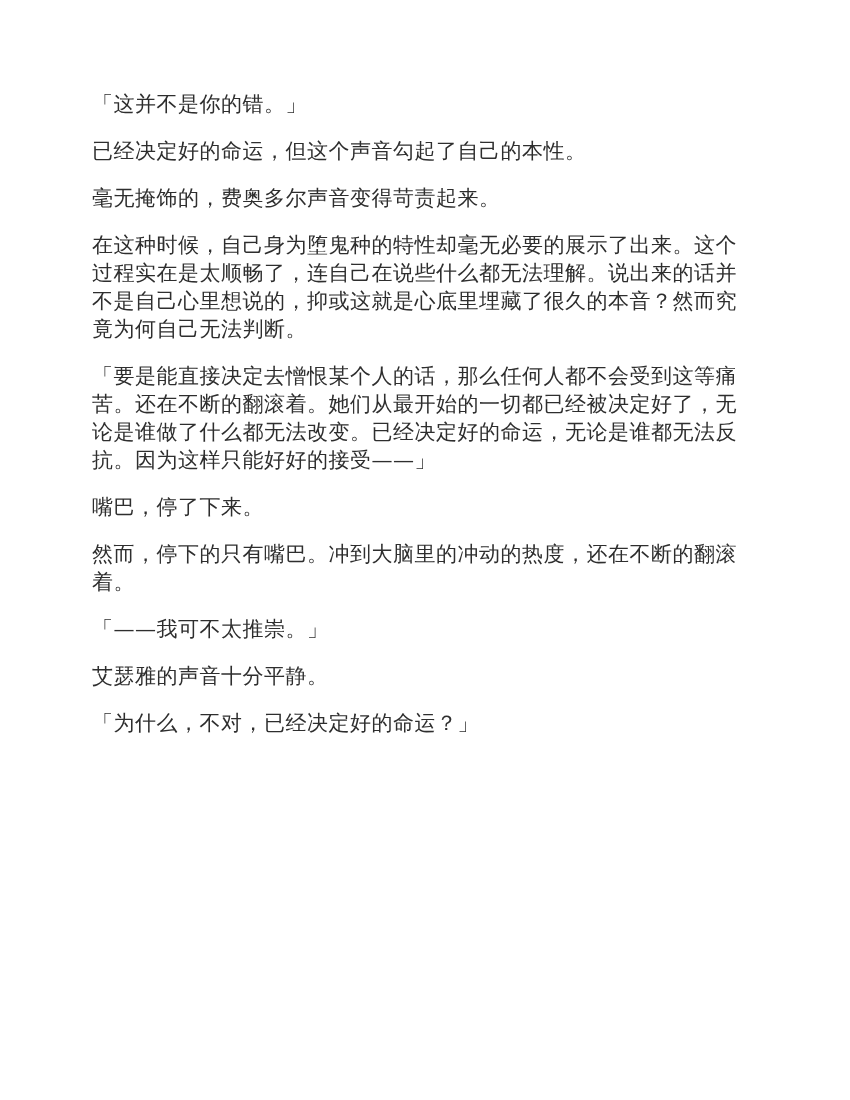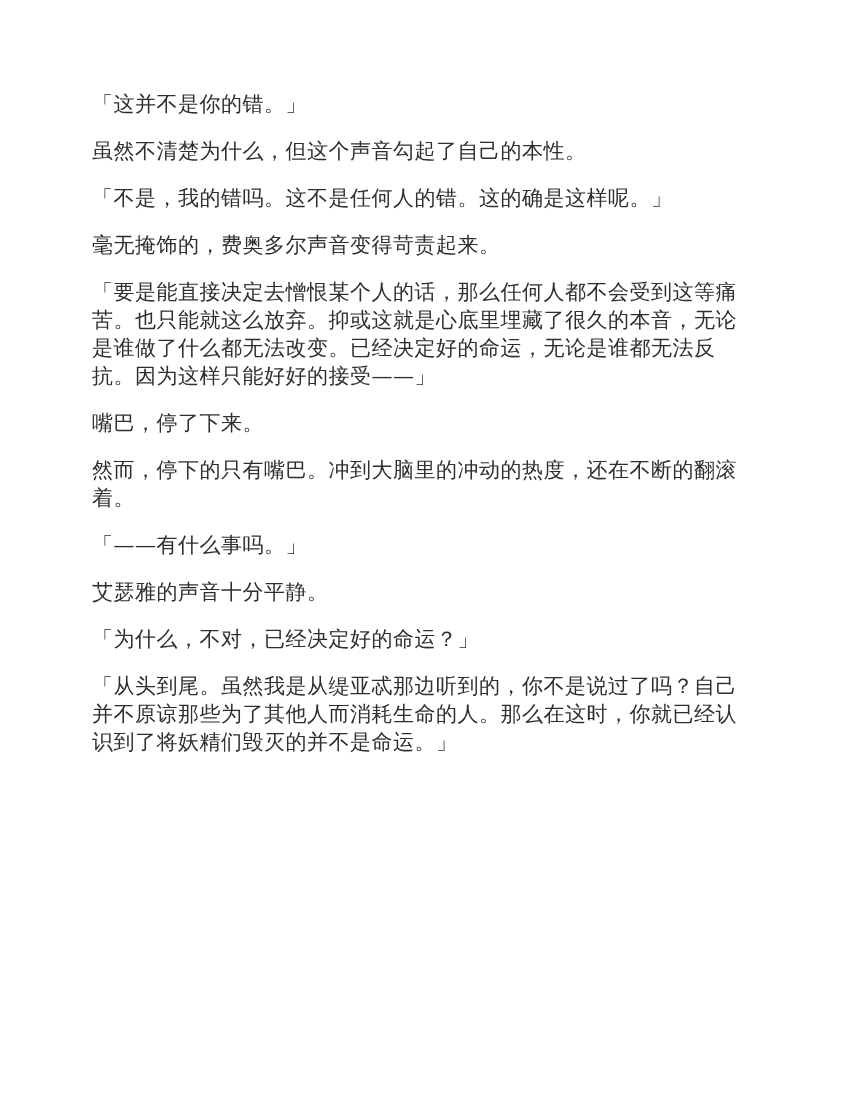--- a/index.html
+++ b/index.html
@@ -26,23 +26,22 @@
     letter-spacing: 0.5px;
     word-break: break-all;
     text-align: left;
   }
 </style>
 </head>
 <body>
 
 <div class="page">
   <p class="para">「这并不是你的错。」</p>
-  <p class="para">虽然不清楚为什么，但这个声音勾起了自己的本性。</p>
-  <p class="para">「不是，我的错吗。这不是任何人的错。这的确是这样呢。」</p>
+  <p class="para">已经决定好的命运，但这个声音勾起了自己的本性。</p>
   <p class="para">毫无掩饰的，费奥多尔声音变得苛责起来。</p>
-  <p class="para">「要是能直接决定去憎恨某个人的话，那么任何人都不会受到这等痛苦。也只能就这么放弃。抑或这就是心底里埋藏了很久的本音，无论是谁做了什么都无法改变。已经决定好的命运，无论是谁都无法反抗。因为这样只能好好的接受——」</p>
+  <p class="para">在这种时候，自己身为堕鬼种的特性却毫无必要的展示了出来。这个过程实在是太顺畅了，连自己在说些什么都无法理解。说出来的话并不是自己心里想说的，抑或这就是心底里埋藏了很久的本音？然而究竟为何自己无法判断。</p>
+  <p class="para">「要是能直接决定去憎恨某个人的话，那么任何人都不会受到这等痛苦。还在不断的翻滚着。她们从最开始的一切都已经被决定好了，无论是谁做了什么都无法改变。已经决定好的命运，无论是谁都无法反抗。因为这样只能好好的接受——」</p>
   <p class="para">嘴巴，停了下来。</p>
   <p class="para">然而，停下的只有嘴巴。冲到大脑里的冲动的热度，还在不断的翻滚着。</p>
-  <p class="para">「——有什么事吗。」</p>
+  <p class="para">「——我可不太推崇。」</p>
   <p class="para">艾瑟雅的声音十分平静。</p>
   <p class="para">「为什么，不对，已经决定好的命运？」</p>
-  <p class="para">「从头到尾。虽然我是从缇亚忒那边听到的，你不是说过了吗？自己并不原谅那些为了其他人而消耗生命的人。那么在这时，你就已经认识到了将妖精们毁灭的并不是命运。」</p>
 </div>
 
 </body></html>

